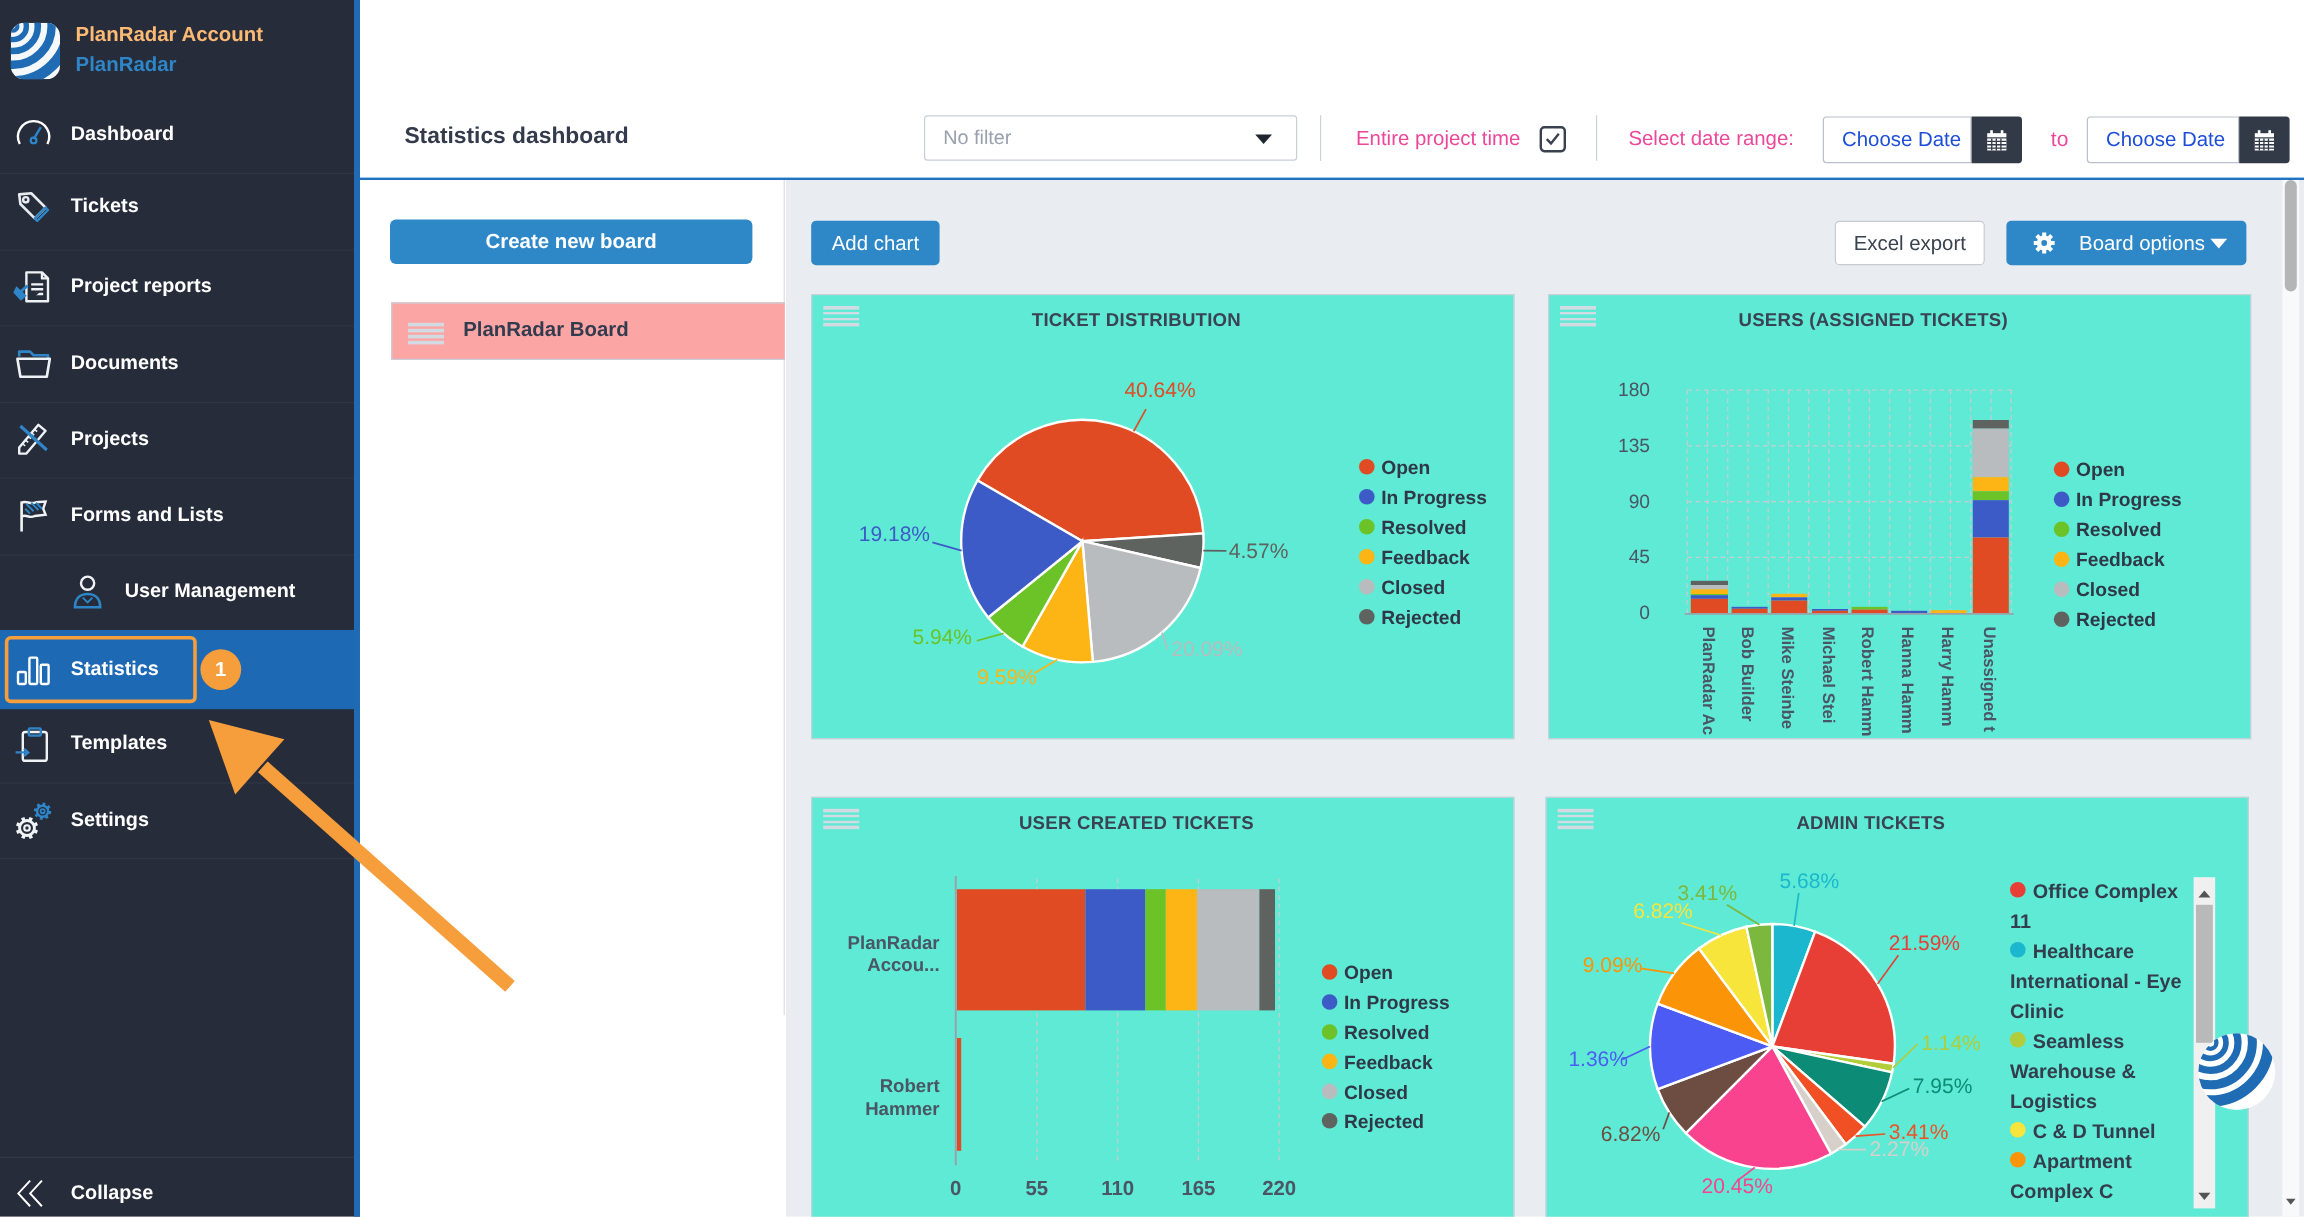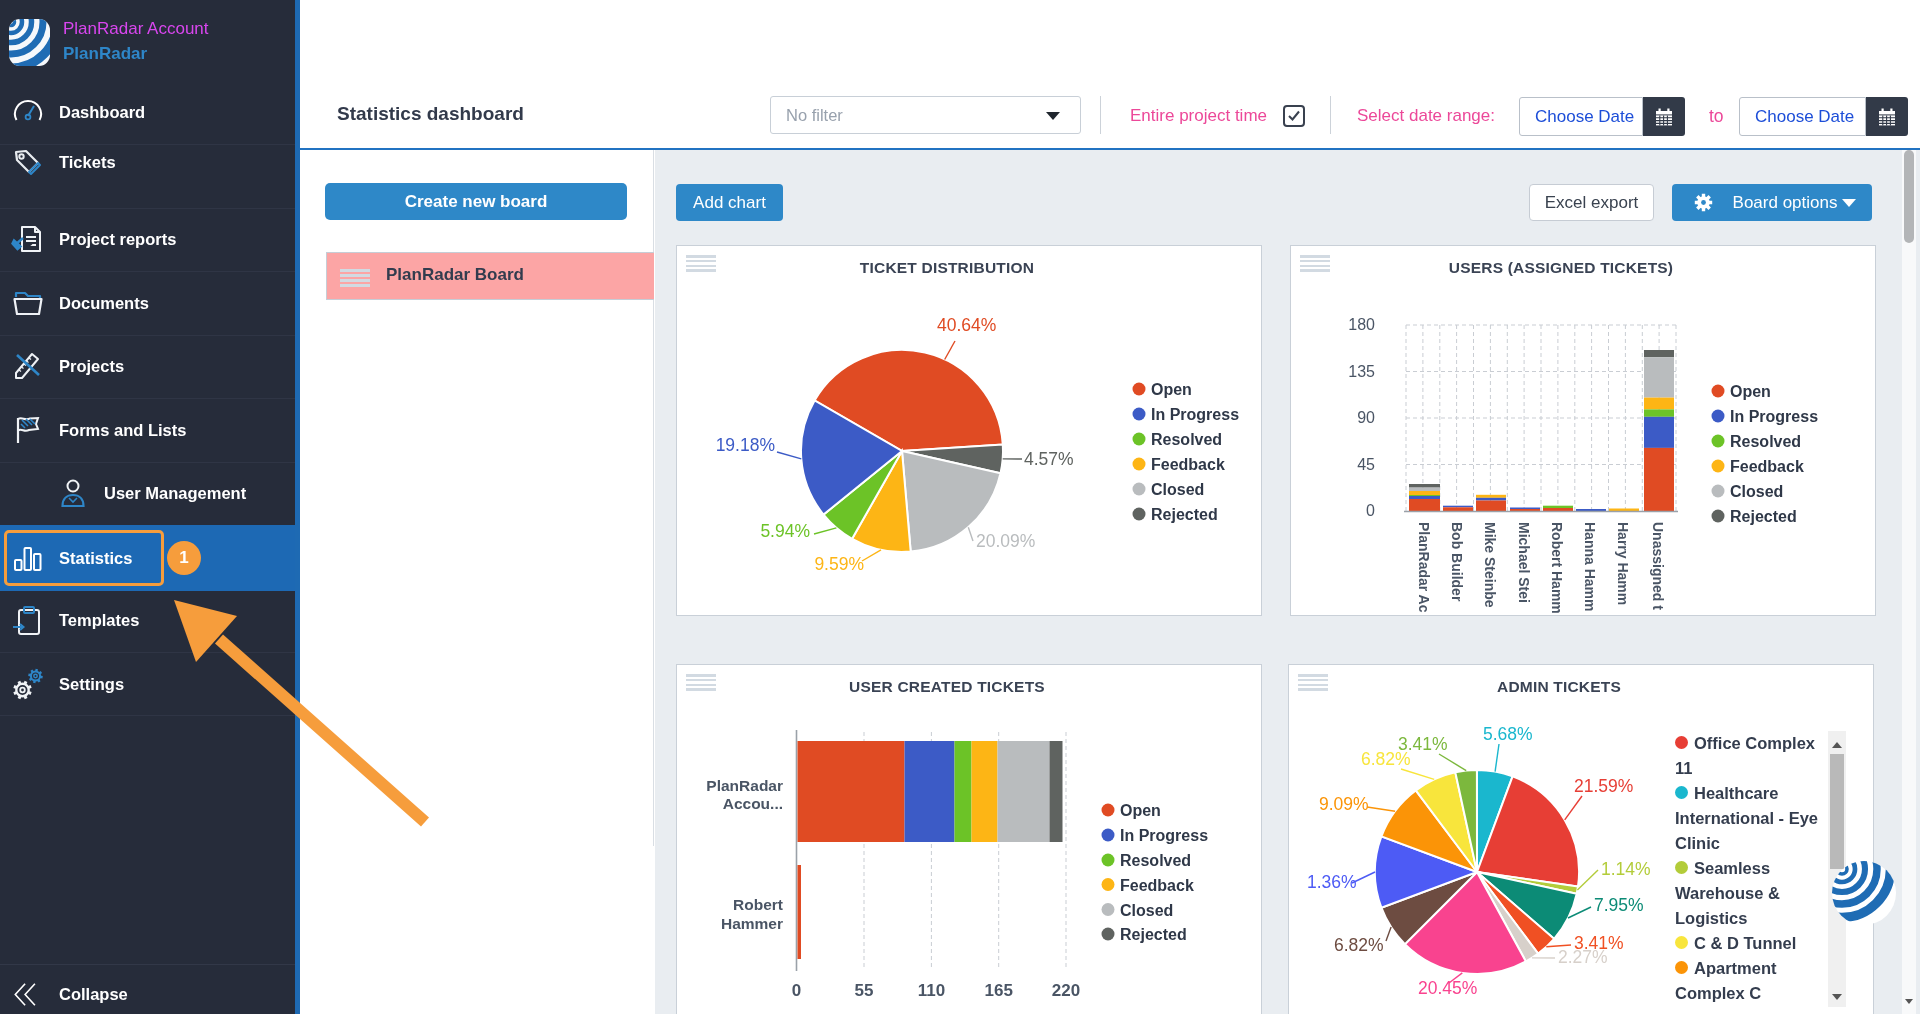--- a/index.html
+++ b/index.html
@@ -7,21 +7,21 @@
 #page { position:relative; width:1920px; height:1014px; overflow:hidden; }
 
 
 #sidebar { position:absolute; left:0; top:0; width:300px; height:1014px; background:#262c3a; border-right:5px solid #1e6ab3; }
 .navitem { position:absolute; left:0; width:295px; height:64px; }
 .navitem .lbl { position:absolute; left:59px; top:50%; transform:translateY(-50%); color:#fff; font-size:16.5px; font-weight:bold; }
 .navitem .ic { position:absolute; left:10px; top:50%; transform:translateY(-50%); width:36px; height:36px; }
 .navsep { position:absolute; left:0; width:295px; height:0; border-top:1px solid #2f3545; }
 #brand { position:absolute; left:0; top:0; width:295px; height:85px; }
 #brand .logo { position:absolute; left:9px; top:19px; width:41px; height:47px; }
-#brand .t1 { position:absolute; left:63px; top:19px; color:#d946ef; font-size:17px; font-weight:normal; }
+#brand .t1 { position:absolute; left:63px; top:19px; color:#fdba74; font-size:17px; font-weight:bold; }
 #brand .t2 { position:absolute; left:63px; top:44px; color:#2e86c8; font-size:17px; font-weight:bold; }
 #statrow { position:absolute; left:0; top:525px; width:295px; height:66px; background:#1d69b4; }
 #orange-rect { position:absolute; left:4px; top:530px; width:160px; height:56px; border:3.5px solid #f69d3c; border-radius:5px; z-index:30; }
 #orange-badge { position:absolute; left:167px; top:541px; width:34px; height:34px; border-radius:50%; background:#f69d3c; color:#fff; font-size:17px; font-weight:bold; text-align:center; line-height:34px; z-index:30; }
 #collapse { position:absolute; left:0; top:964px; width:295px; height:50px; border-top:1px solid #323848; }
 
 
 #topbar { position:absolute; left:300px; top:0; width:1620px; height:80px; background:#2766af; }
 #bellbox { position:absolute; right:0; top:0; width:80px; height:80px; background:#0d6bc9; }
 .tblabel { position:absolute; color:#fff; font-size:17.5px; font-weight:bold; top:29px; }
@@ -46,21 +46,21 @@
 
 #boards { position:absolute; left:300px; top:150px; width:354px; height:696px; background:#fff; border-right:1px solid #d9dee4; }
 #btn-create { position:absolute; left:25px; top:33px; width:302px; height:37px; background:#2e88c8; border-radius:5px; color:#fff; font-size:17px; font-weight:bold; text-align:center; line-height:37px; }
 #board-item { position:absolute; left:26px; top:102px; width:328px; height:48px; background:#fca5a5; border:1px solid #c6cdd6; border-right:none;padding-left:24px; }
 #board-item .txt { position:absolute; left:59px; top:12px; font-size:17px; font-weight:bold; color:#323c4e; }
 
 
 #content { position:absolute; left:655px; top:150px; width:1265px; height:864px; background:#e9edf1; }
 .bluebtn { position:absolute; background:#2e88c8; border-radius:4px; color:#fff; font-size:17px; text-align:center; }
 #btn-excel { position:absolute; left:874px; top:34px; width:125px; height:37px; background:#fff; border:1px solid #c6ccd4; border-radius:4px; color:#39424f; font-size:17px; text-align:center; line-height:35px; }
-.card { position:absolute; width:586px; height:371px; background:#ffffff; border:1px solid #c9d0d8; }
+.card { position:absolute; width:586px; height:371px; background:#5eead4; border:1px solid #c9d0d8; }
 .card .ctitle { position:absolute; top:13px; left:0; width:100%; padding-right:44px; text-align:center; font-size:15.5px; font-weight:bold; color:#3a4354; letter-spacing:0.2px; }
 .hamb { position:absolute; left:9px; top:9px; width:30px; height:18px; }
 .hamb div { height:2.5px; background:#d2dae2; margin-bottom:2.3px; }
 
 
 #pagescroll { position:absolute; right:4px; top:150px; width:14px; height:864px; background:#f8f9fa; }
 #pagescroll .thumb { position:absolute; left:2px; top:0; width:10px; height:93px; background:#b3b5b7; border-radius:5px; }
 
 
 #overlay { position:absolute; left:0; top:0; width:1920px; height:1014px; pointer-events:none; z-index:40; }
@@ -99,21 +99,21 @@
             <path d="M6.5 26 A13 13 0 1 1 29.5 26"></path>
           </g>
           <g stroke="#2e86c8" stroke-width="2">
             <line x1="18" y1="22" x2="24" y2="12"></line>
           </g>
           <circle cx="18" cy="23" r="2.4" fill="none" stroke="#2e86c8" stroke-width="1.8"></circle>
         </svg>
     <div class="lbl">Dashboard</div>
   </div>
   <div class="navsep" style="top:144px;"></div>
-  <div class="navitem" style="top:130px;">
+  <div class="navitem" style="top:140px;">
     <svg class="ic" viewBox="0 0 36 36">
           <g fill="none" stroke-linejoin="round">
             <path d="M6 8 L16 7 L28 19 L19 28 L7 16 Z" stroke="#e8ecf0" stroke-width="2.2"></path>
             <path d="M19 28 L28 19 L30 21 L21 30 Z" fill="none" stroke="#2e86c8" stroke-width="2"></path>
             <circle cx="11.5" cy="12.5" r="2.2" stroke="#e8ecf0" stroke-width="2"></circle>
           </g>
         </svg>
     <div class="lbl">Tickets</div>
   </div>
   <div class="navsep" style="top:207.5px;"></div>

